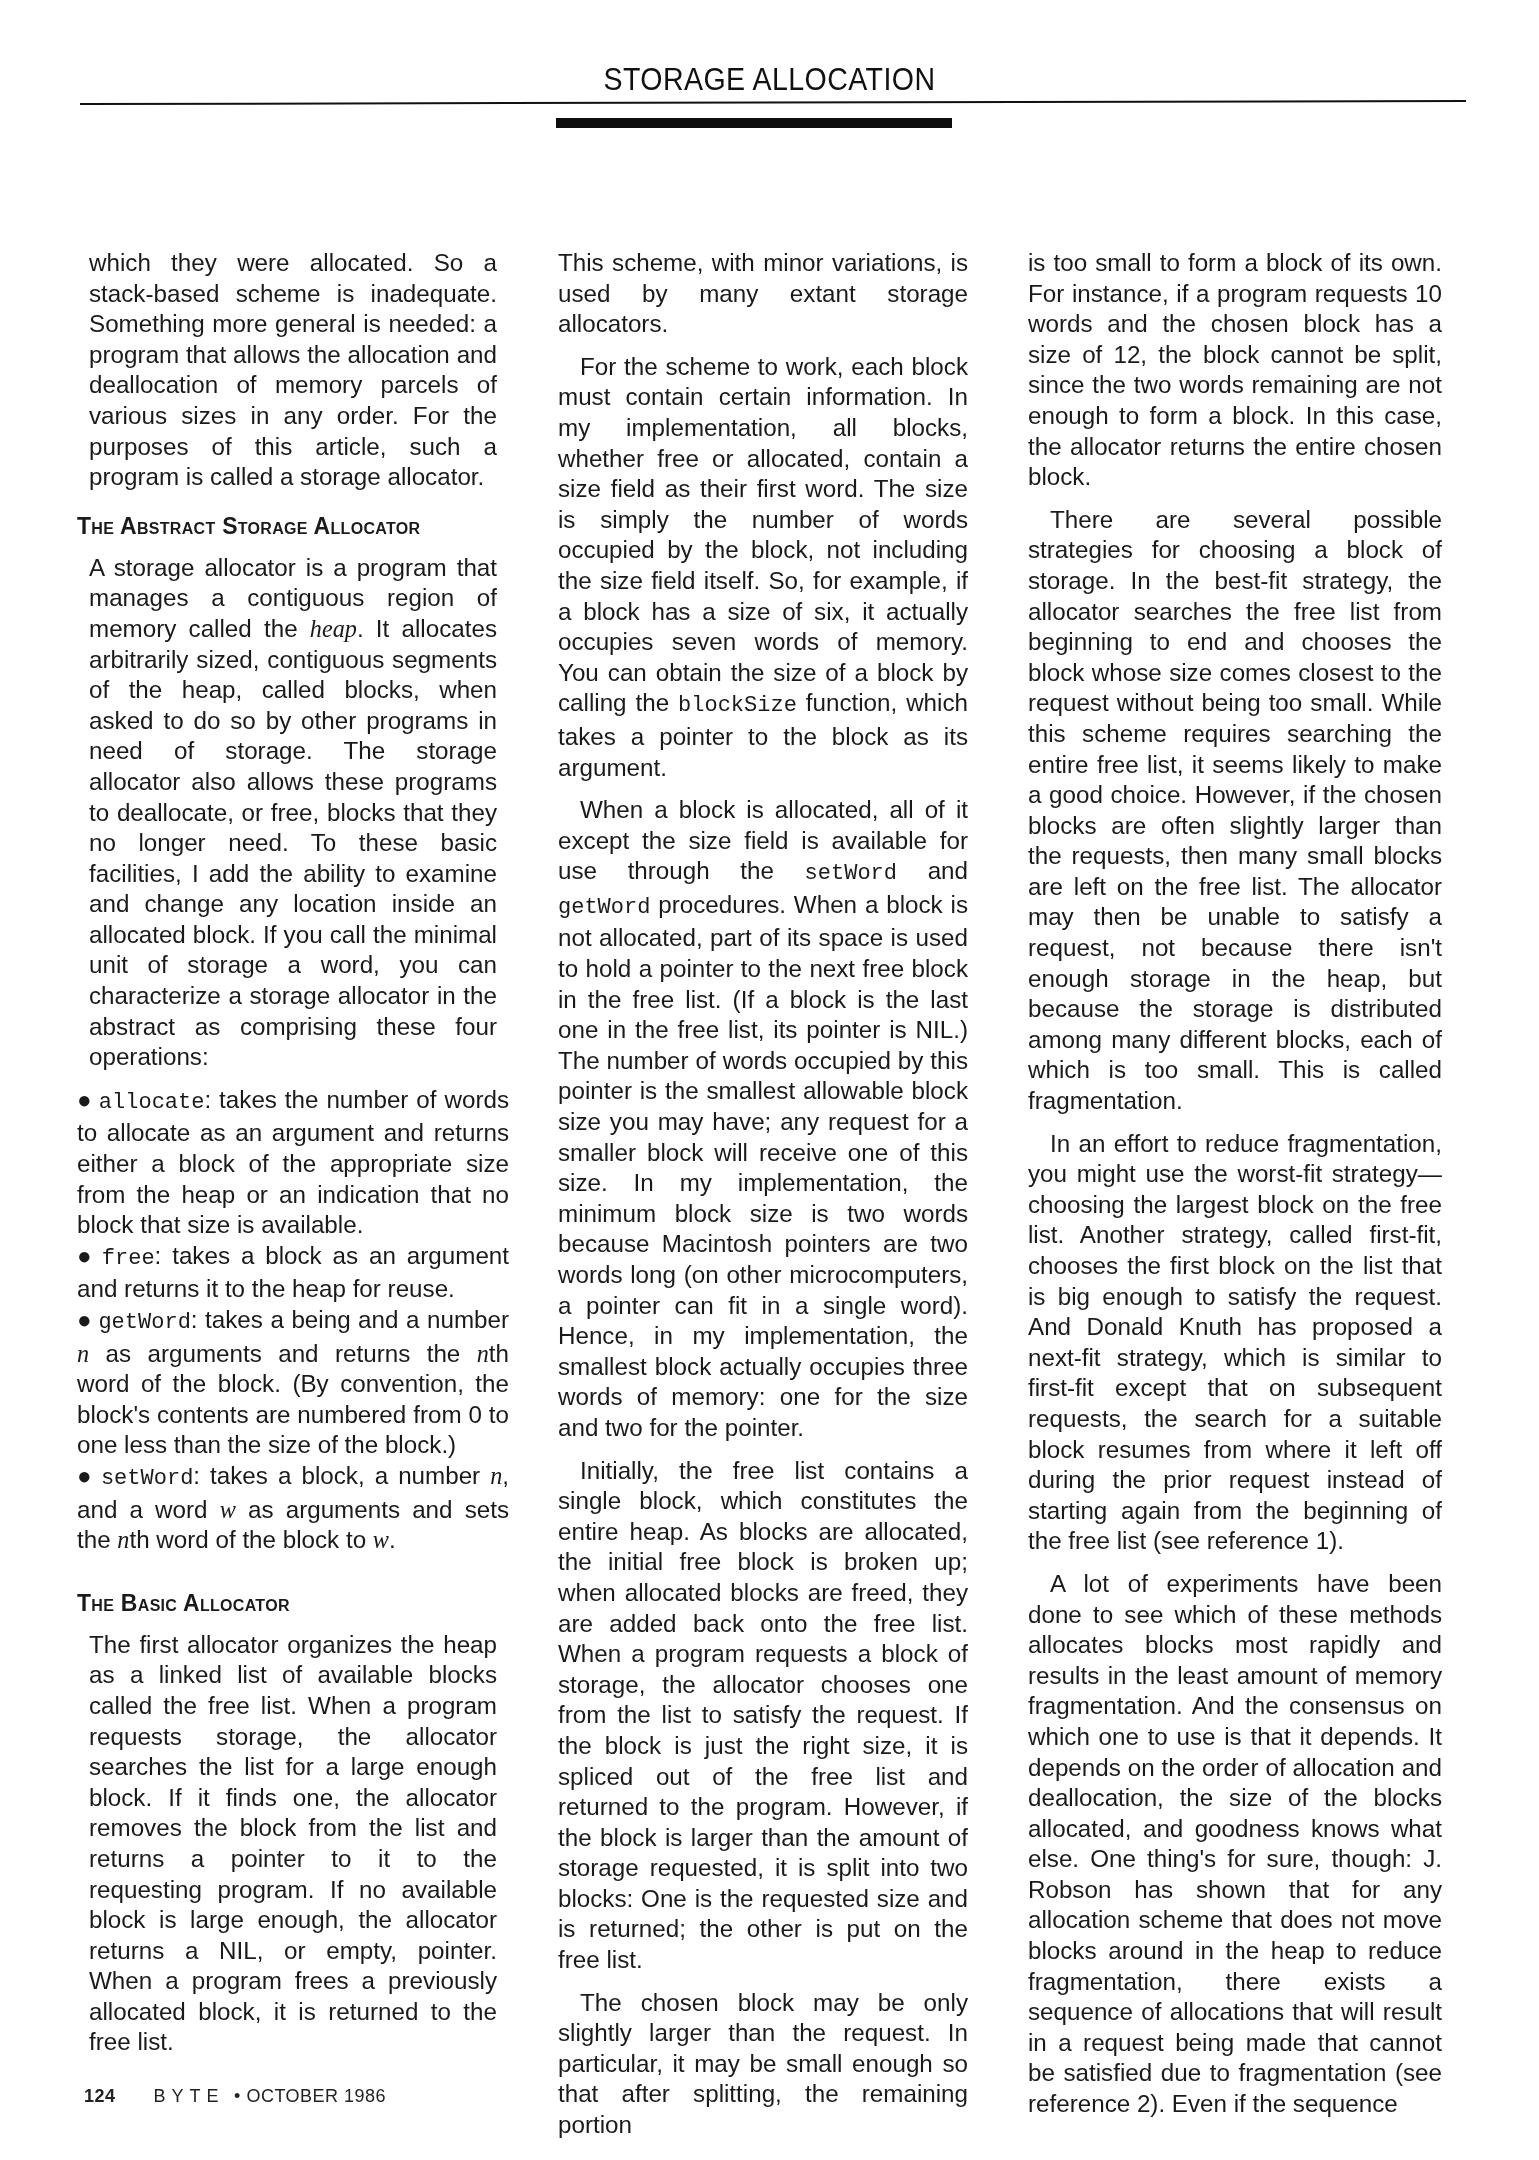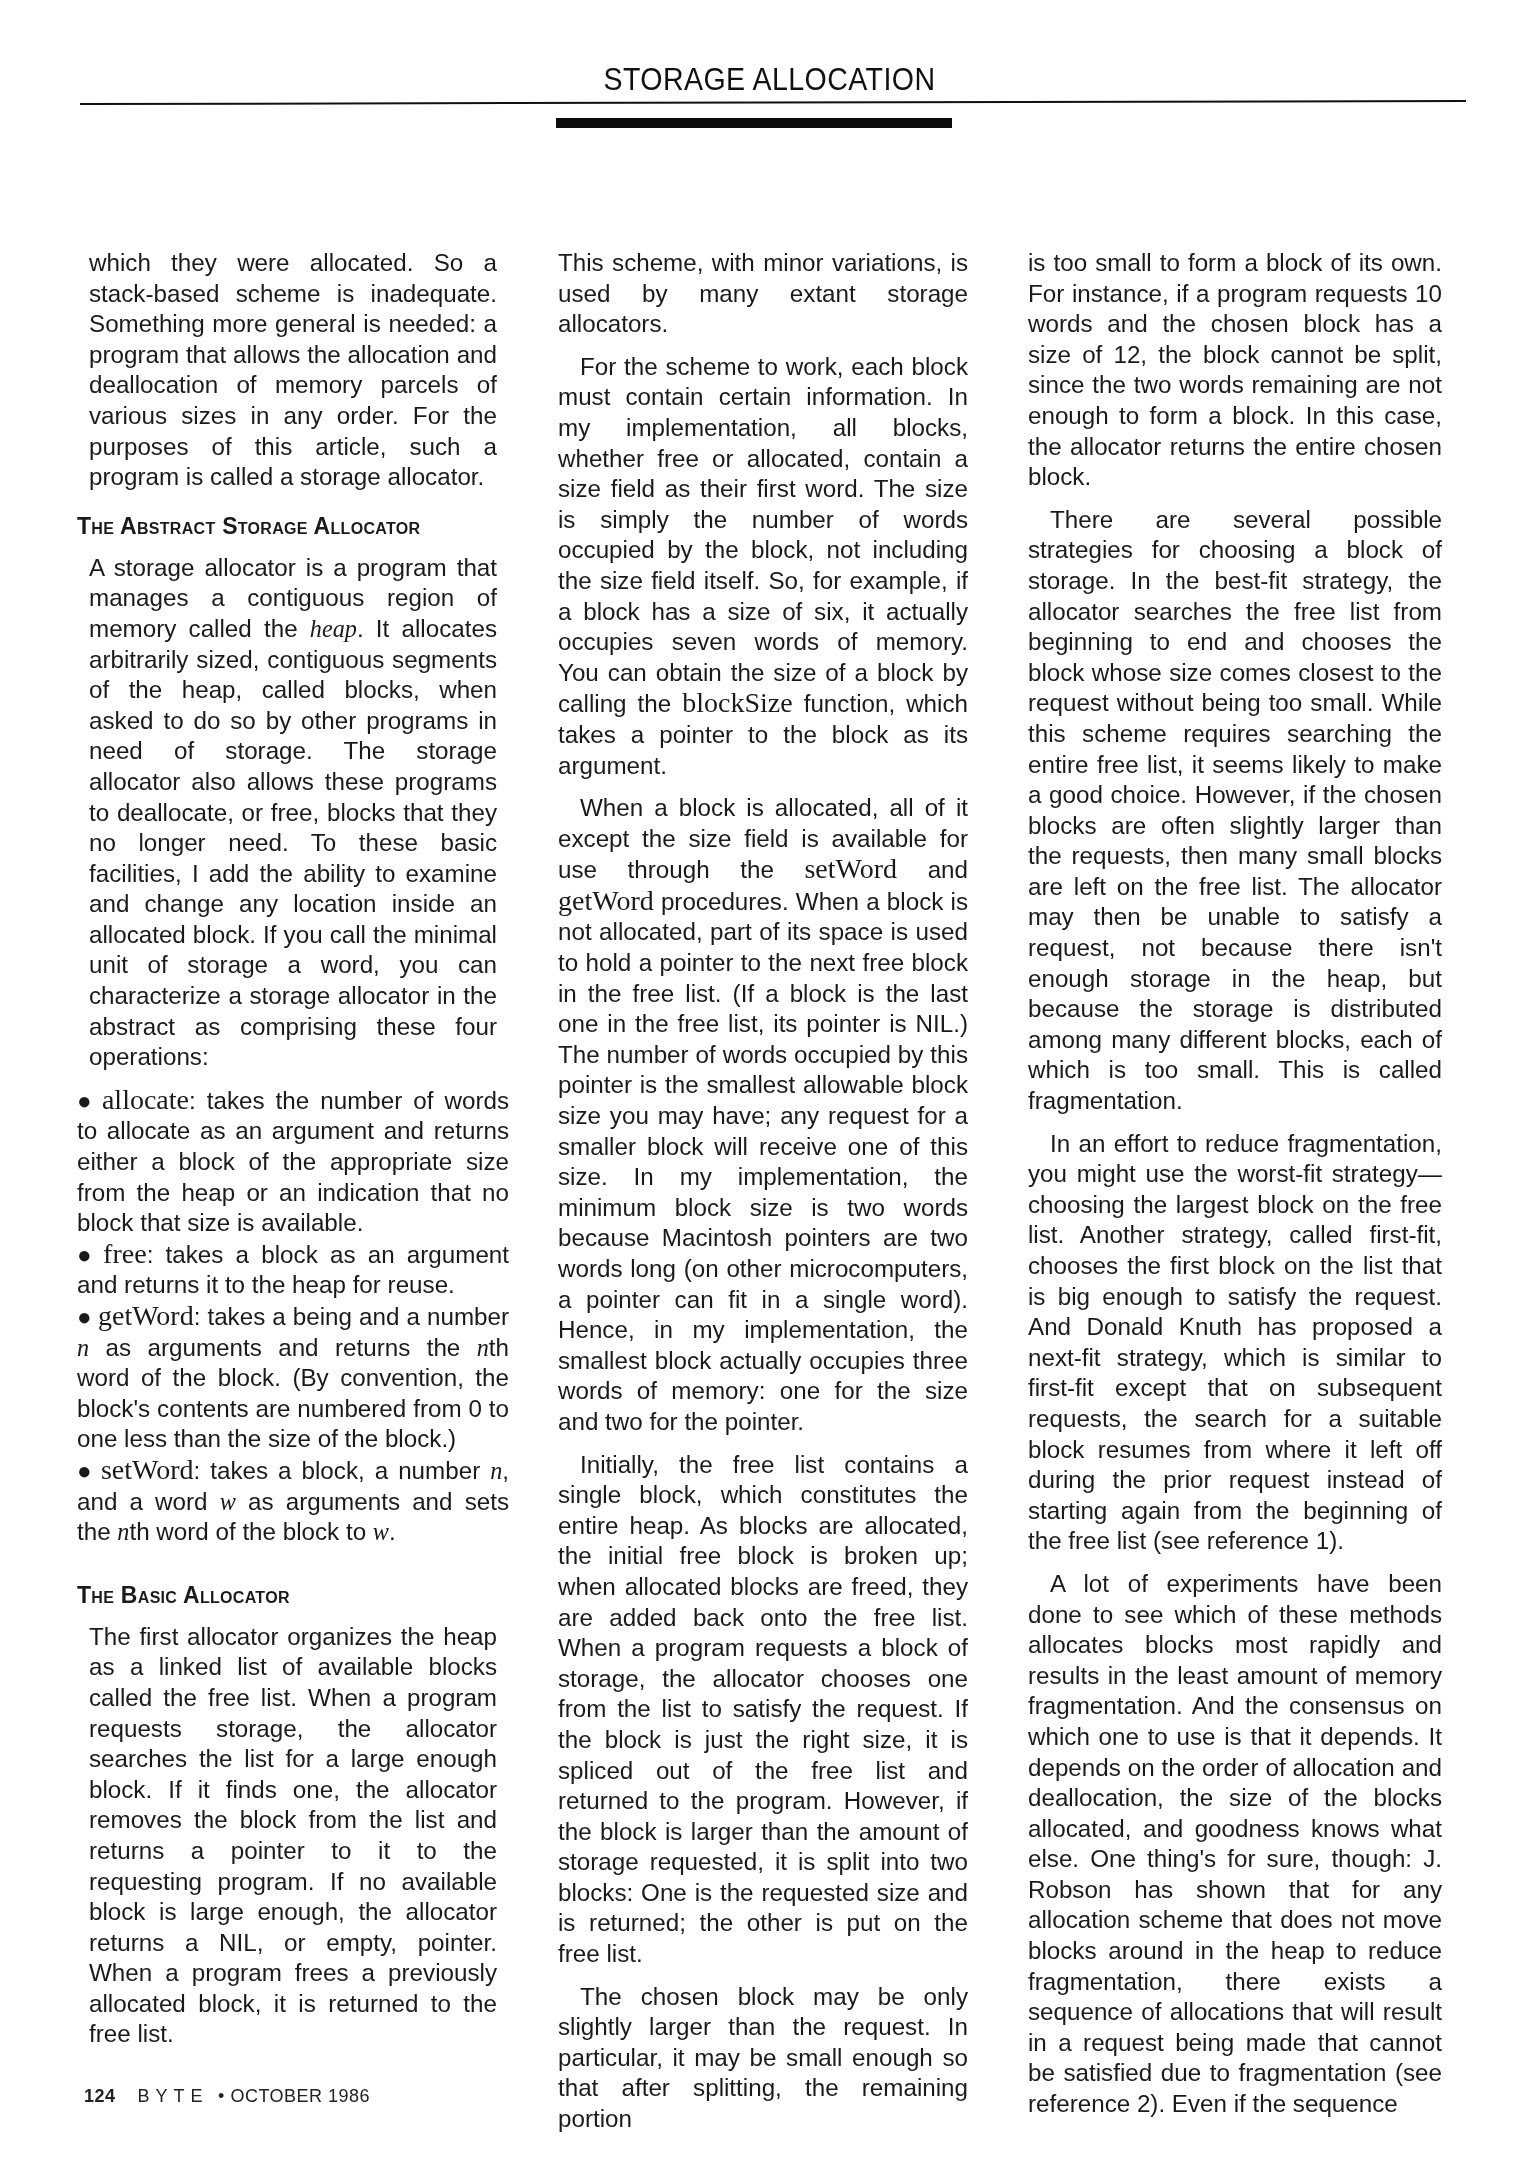--- a/index.html
+++ b/index.html
@@ -74,32 +74,32 @@
     .column ul {
       list-style: none;
       margin: 8px 0 0 0;
       padding: 0;
     }
     .column li {
       margin: 0;
       text-indent: 0;
     }
     .bullet { margin-right: 6px; }
-    .term { font-family: Liberation Serif, serif; font-size: 28px; }
+    .term { font-family: Liberation Mono, monospace; font-size: 22px; }
     .math { font-style: italic; font-family: "Liberation Serif", serif; }
     .folio {
       position: absolute;
       left: 84px;
       top: 2086px;
       font-size: 18px;
       color: #222;
       letter-spacing: 0.5px;
     }
     .folio .page-num { font-weight: bold; margin-right: 22px; margin-top: 43px; }
-    .folio .magazine { letter-spacing: 6px; margin-right: 4px; }
+    .folio .magazine { letter-spacing: 6px; margin-right: 4px; margin-left: 16px; }
   </style>
 </head>
 <body>
 
 <div class="running-head">STORAGE ALLOCATION</div>
 <div class="head-rule"></div>
 <div class="head-bar"></div>
 
 <div class="column col-1">
   <p class="noindent">which they were allocated. So a stack-based scheme is inadequate. Something more general is needed: a program that allows the allocation and deallocation of memory parcels of various sizes in any order. For the purposes of this article, such a program is called a storage allocator.</p>

